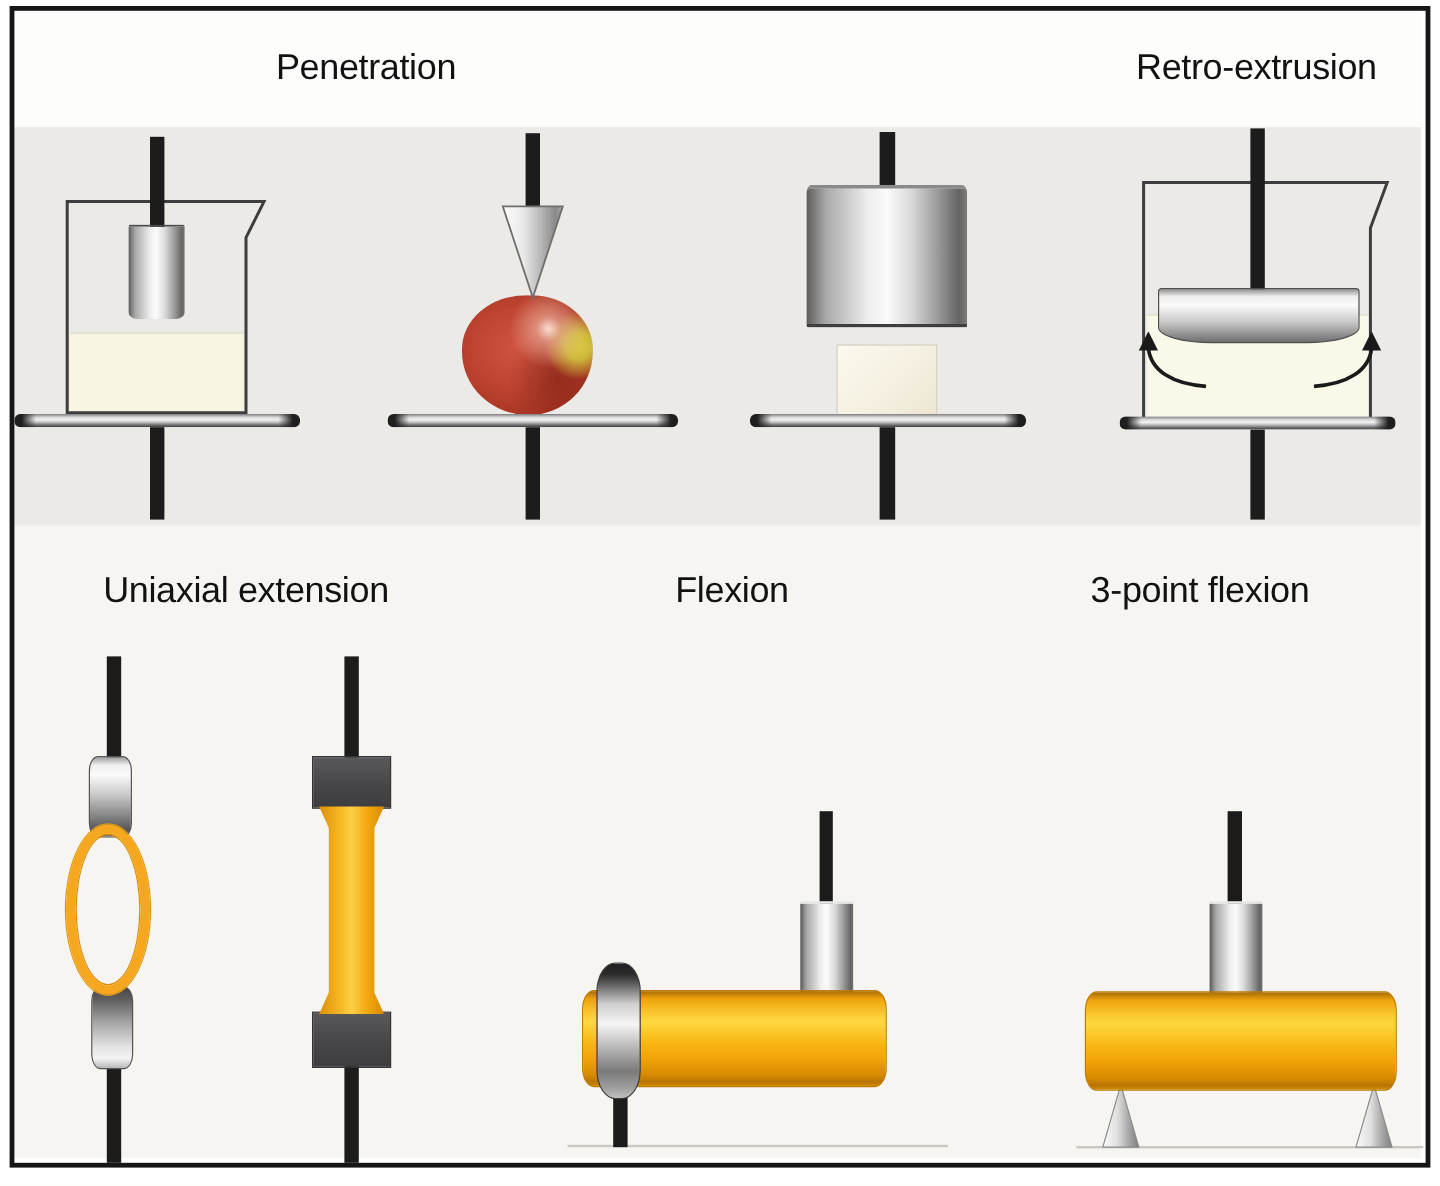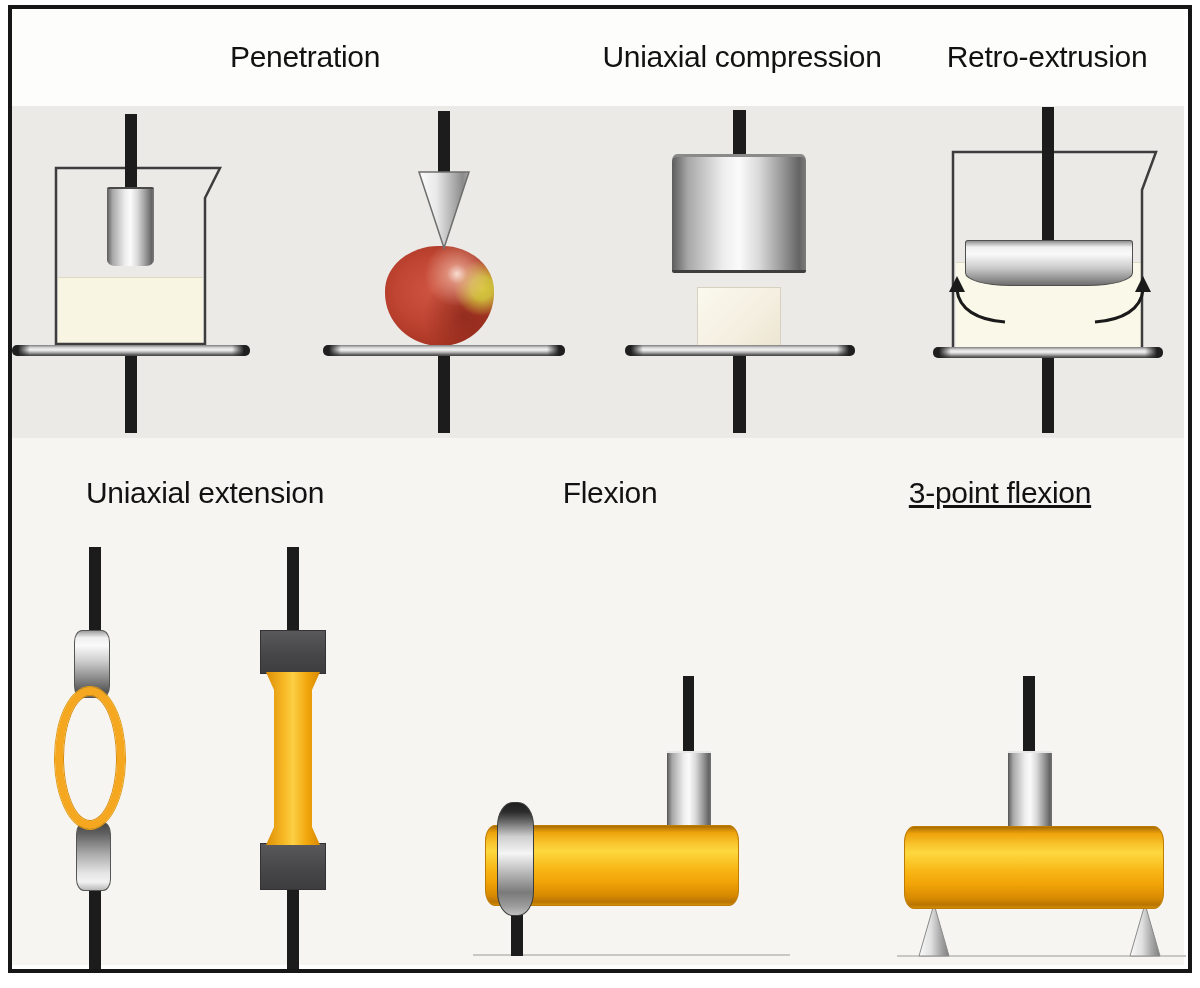--- a/index.html
+++ b/index.html
@@ -45,25 +45,24 @@
 </style>
 </head>
 <body>
 
 <div class="stage">
   <div class="inner-bg"></div>
   <div class="title-strip"></div>
   <div class="band"></div>
 
   <div class="title" style="left:155px;top:40px;width:300px;">Penetration</div>
-  <div class="title" style="left:562px;top:40px;width:360px;">Uniaxial compression</div>
   <div class="title" style="left:882px;top:40px;width:330px;">Retro-extrusion</div>
   <div class="title" style="left:480px;top:476px;width:260px;">Flexion</div>
   <div class="title" style="left:40px;top:476px;width:330px;">Uniaxial extension</div>
-  <div class="title" style="left:840px;top:476px;width:320px;text-decoration:underline;">3-point flexion</div>
+  <div class="title" style="left:840px;top:476px;width:320px;">3-point flexion</div>
 
   <div>
     <div class="rod" style="left:125px;top:114px;width:12px;height:76px;"></div>
     <svg class="svg-abs" style="left:54px;top:166px;z-index:4;" width="170" height="180">
       <defs></defs>
       <path d="M2,178 L2,2 L166,2 L151,32 L151,178 Z" fill="none" stroke="#3d3d3d" stroke-width="2.5" stroke-linejoin="miter"></path>
     </svg>
     <div class="liquid" style="left:58px;top:277px;width:145px;height:65px;"></div>
     <div class="metal-cyl probe-cup" style="left:107px;top:187px;width:47px;height:77px;"></div>
     <div class="platform" style="left:12px;top:345px;width:238px;"></div>

